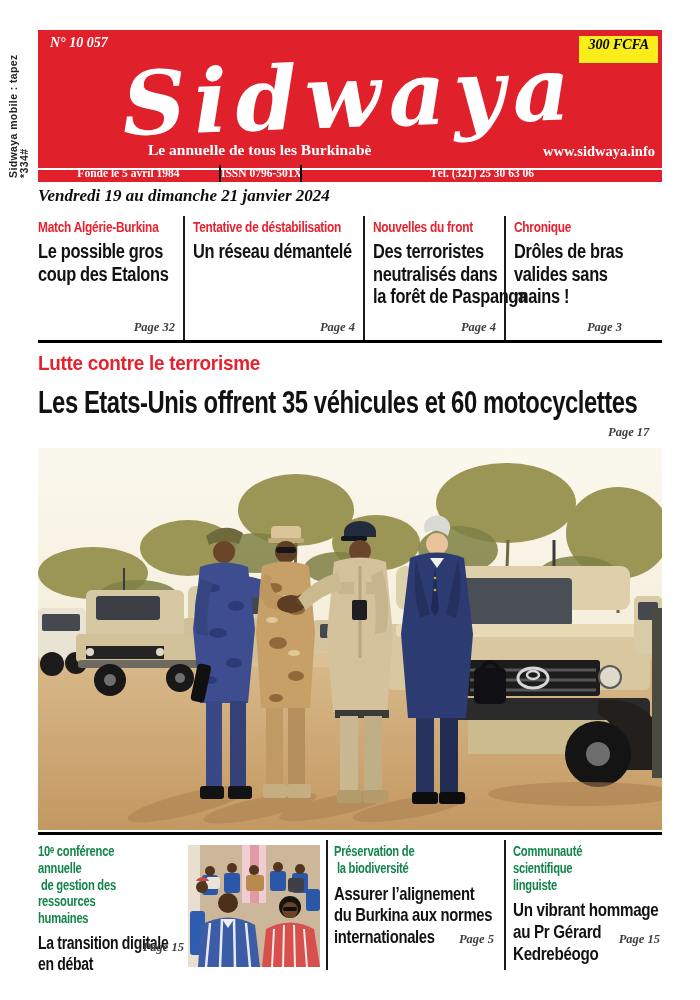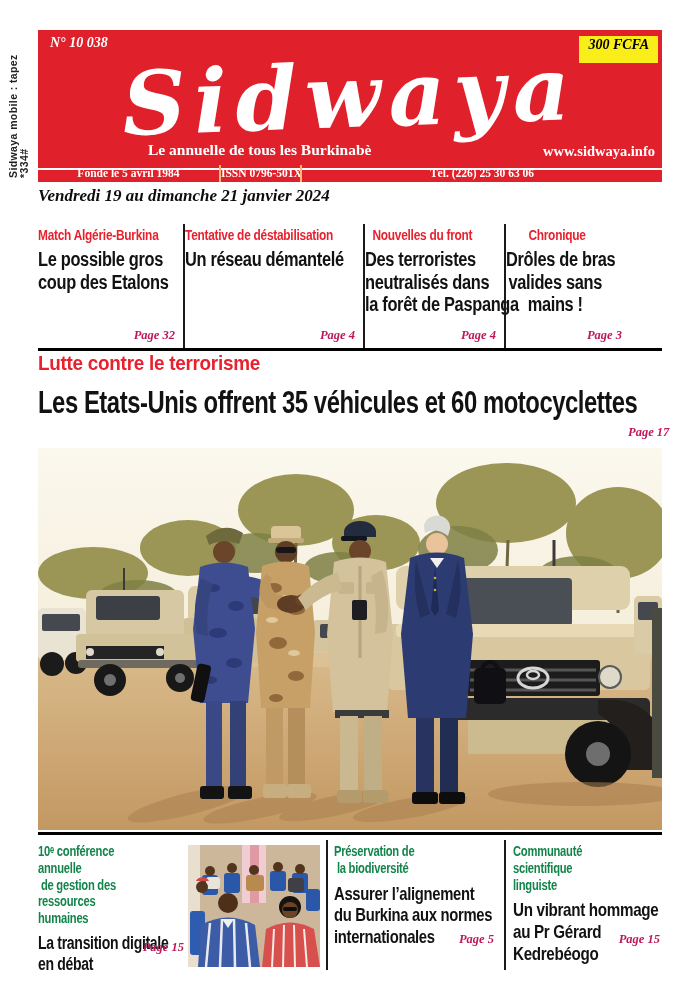--- a/index.html
+++ b/index.html
@@ -18,35 +18,35 @@
   .banner{position:absolute;left:38px;top:30px;width:624px;height:152px;background:var(--red);}
   .issue{position:absolute;top:5px;left:12px;color:#fff;font:italic bold 14px "Liberation Serif",serif;}
   .price{position:absolute;top:6px;right:4px;background:var(--yellow);color:#000;
     font:italic bold 14px "Liberation Serif",serif;padding:1px 9px 10px;}
   .logo{position:absolute;top:22px;left:0;right:0;text-align:center;color:#fff;
     font:italic bold 88px/1 "DejaVu Serif",serif;letter-spacing:8px;transform:rotate(-2deg);}
   .tagline{position:absolute;bottom:23px;left:110px;color:#fff;font:bold 15.5px "Liberation Serif",serif;}
   .website{position:absolute;bottom:22px;right:7px;color:#fff;font:bold 14.5px "Liberation Serif",serif;}
   .info-bar{position:absolute;left:0;right:0;bottom:0;height:14px;border-top:2px solid #fff;display:flex;align-items:flex-end;}
   .info-cell{color:#fff;font:bold 11.5px/17px "Liberation Serif",serif;text-align:center;white-space:nowrap;overflow:hidden;}
-  .info-cell+.info-cell{border-left:2px solid #fdba74;}
+  .info-cell+.info-cell{border-left:2px solid #000000;}
   .ic1{flex:0 0 29%;} .ic2{flex:0 0 13%;} .ic3{flex:0 0 37%;} .ic4{flex:1;}
 
   .dateline{position:absolute;top:186px;left:38px;font:italic bold 17px "Liberation Serif",serif;color:#0d0d0d;}
 
   
-  .top-teasers{position:absolute;top:224px;left:38px;width:624px;height:127px;display:flex;border-bottom:3px solid #000;}
+  .top-teasers{position:absolute;top:216px;left:38px;width:624px;height:127px;display:flex;border-bottom:3px solid #000;}
   .tt{position:relative;padding:3px 4px 0 0;}
-  .tt+.tt{border-left:2px solid #1a1a1a;text-align:center;}
+  .tt+.tt{border-left:2px solid #1a1a1a;padding-left:8px;}
   .tt1{width:145px;} .tt2{width:180px;} .tt3{width:141px;} .tt4{width:126px;}
   .kicker{display:block;color:var(--kicker-red);font:bold 14px/1.15 "Liberation Sans",sans-serif;
     letter-spacing:-.3px;white-space:pre;transform:scaleX(.85);transform-origin:left top;}
   .tt-title{display:block;margin-top:5px;color:var(--ink);font:bold 20px/1.13 "Liberation Sans",sans-serif;
     letter-spacing:-.4px;white-space:pre;transform:scaleX(.82);transform-origin:left top;}
-  .pagelab{font:italic bold 12.5px "Liberation Serif",serif;color:#be185d;margin-left:20px;}
+  .pagelab{font:italic bold 12.5px "Liberation Serif",serif;color:#404040;}
   .tt .pagelab{position:absolute;right:8px;bottom:5px;}
 
   
   .lead-kicker{position:absolute;top:352px;left:38px;color:var(--kicker-red);
     font:bold 21px/1 "Liberation Sans",sans-serif;letter-spacing:-.3px;white-space:pre;
     transform:scaleX(.9);transform-origin:left top;}
   .lead-headline{position:absolute;top:387px;left:38px;color:var(--ink);
     font:bold 31px/1 "Liberation Sans",sans-serif;letter-spacing:-.6px;white-space:pre;
     transform:scaleX(.77);transform-origin:left top;}
   .lead-page{position:absolute;top:425px;left:608px;}
@@ -72,29 +72,29 @@
   .bdiv1{left:288px;} .bdiv2{left:466px;}
 </style>
 </head>
 <body>
 
 <div class="page">
 
   <div class="mobile-strip">Sidwaya mobile : tapez *334#</div>
 
   <header class="banner">
-    <div class="issue">N° 10 038</div>
+    <div class="issue">N° 10 057</div>
     <div class="price">300 FCFA</div>
     <div class="logo">Sidwaya</div>
     <div class="tagline">Le annuelle de tous les Burkinabè</div>
     <div class="website">www.sidwaya.info</div>
     <div class="info-bar">
       <div class="info-cell ic1">Fondé le 5 avril 1984</div>
       <div class="info-cell ic2">ISSN 0796-501X</div>
-      <div class="info-cell ic4">Tél. (226) 25 30 63 06</div>
+      <div class="info-cell ic4">Tél. (321) 25 30 63 06</div>
     </div>
   </header>
 
   <div class="dateline">Vendredi 19 au dimanche 21 janvier 2024</div>
 
   <section class="top-teasers">
     <article class="tt tt1">
       <span class="kicker">Match Algérie-Burkina</span>
       <span class="tt-title">Le possible gros
 coup des Etalons</span>

